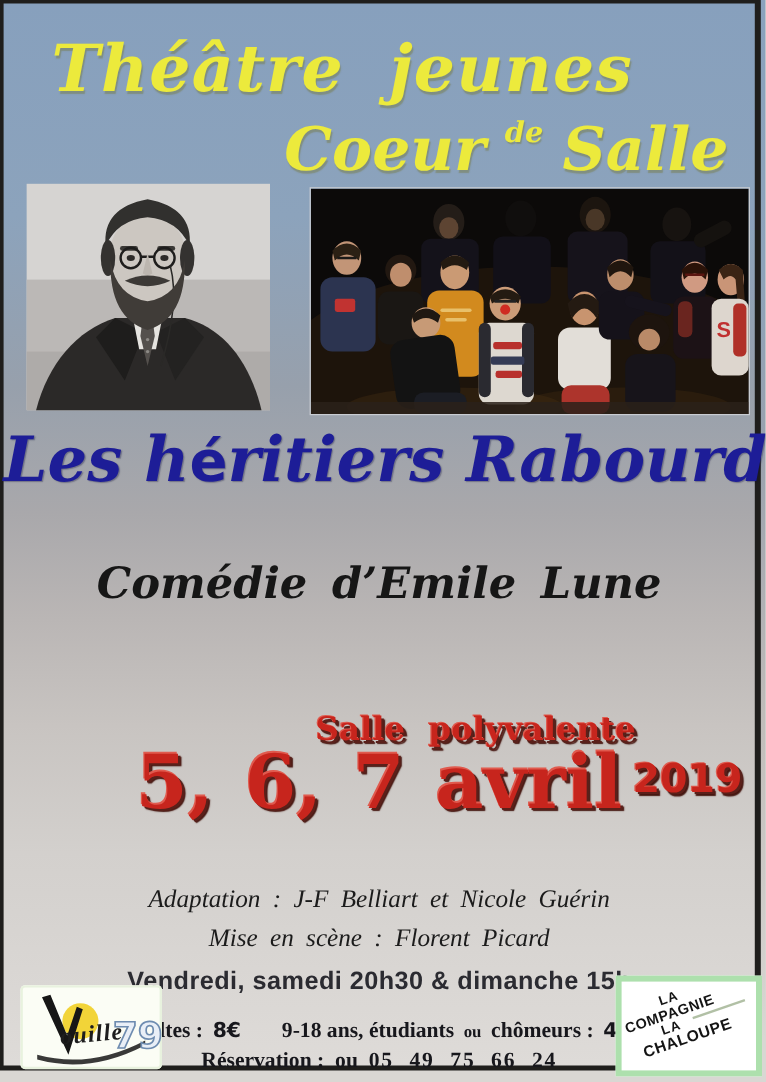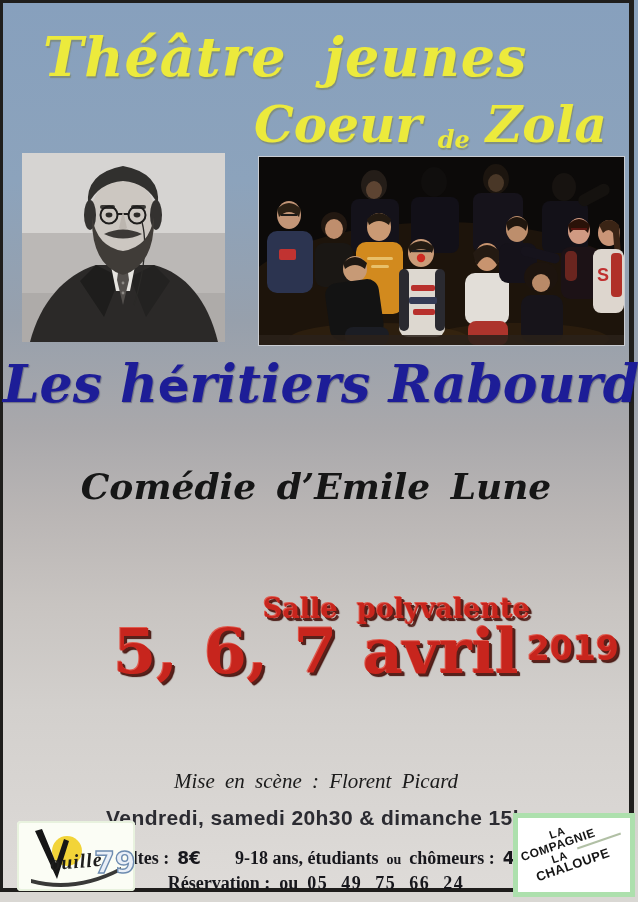--- a/index.html
+++ b/index.html
@@ -8,21 +8,21 @@
     background:linear-gradient(180deg,#8aa2bd 0%,#8da3ba 25%,#9aa1ad 42%,#c0bcb9 66%,#d9d7d3 96%);}
   .poster{position:absolute;left:0;top:0;width:634px;height:892px;box-sizing:border-box;
     border:3px solid #1f1e1c;border-right-width:5px;border-bottom-width:4px;
     background:linear-gradient(180deg,#87a0bd 0%,#8ca3bc 20%,#97a0ac 36%,#a9a8ab 48%,#bab6b5 58%,#c8c4c1 68%,#d3d0cd 80%,#dedbd8 100%);}
   .abs{position:absolute;}
   .centered{left:0;right:0;text-align:center;}
   
   .head1{left:40px;top:22px;font:italic 700 54px "DejaVu Serif",serif;color:#ecea3c;
     word-spacing:18px;letter-spacing:1px;text-shadow:1px 2px 1px rgba(110,105,20,.35);white-space:nowrap;}
   .head2{right:22px;top:92px;font:italic 700 50px "DejaVu Serif",serif;color:#ecea3c;
-    text-shadow:1px 2px 1px rgba(110,105,20,.35);white-space:nowrap;display:flex;align-items:flex-end;gap:16px;}
+    text-shadow:1px 2px 1px rgba(110,105,20,.35);white-space:nowrap;display:flex;align-items:flex-start;gap:16px;}
   .head2 .small-de{font-size:24px;}
   
   .photo-zola{left:19px;top:150px;width:203px;height:189px;}
   .photo-troupe{left:256px;top:154px;width:365px;height:188px;outline:1px solid #c9ccd2;}
   
   .show-title{top:350px;font:italic 700 52px "DejaVu Serif",serif;color:#1d1d97;
     text-shadow:1px 1px 1px rgba(15,15,60,.35);white-space:nowrap;}
   .show-title .accent-e{font-family:"DejaVu Sans",sans-serif;font-style:normal;font-weight:600;font-size:.9em;}
   .show-sub{top:462px;font:italic 700 36px "DejaVu Serif",serif;color:#161616;word-spacing:8px;}
   
@@ -62,21 +62,21 @@
 </head>
 <body>
 
 <div class="canvas">
   <div class="poster">
 
     <div class="abs head1">Théâtre jeunes</div>
     <div class="abs head2">
       <span>Coeur</span>
       <span class="small-de">de</span>
-      <span>Zola</span>
+      <span>Salle</span>
     </div>
 
     <svg class="abs photo-zola" viewBox="0 0 203 189">
       <rect width="203" height="189" fill="#d6d4d2"></rect>
       <rect y="80" width="203" height="109" fill="#bbb8b6"></rect>
       <rect y="140" width="203" height="49" fill="#aeaba9"></rect>
 
       <path d="M8 189 C18 150 42 122 74 112 L132 112 C164 120 186 148 196 189 Z" fill="#2b2928"></path>
       <path d="M74 112 L98 124 L82 164 L58 128 Z" fill="#1e1d1c"></path>
       <path d="M132 112 L108 124 L124 164 L148 128 Z" fill="#232221"></path>
@@ -188,20 +188,21 @@
 
     <div class="abs centered show-title">
       <span>Les h</span><span class="accent-e">é</span><span>ritiers Rabourdin</span>
     </div>
     <div class="abs centered show-sub">Comédie d’Emile Lune</div>
 
     <div class="abs venue red3d">Salle polyvalente</div>
     <div class="abs year red3d">2019</div>
     <div class="abs centered dates red3d">5, 6, 7 avril</div>
 
+    <div class="abs centered credit credit1">Adaptation : J-F Belliart et Nicole Guérin</div>
     <div class="abs centered credit credit2">Mise en scène : Florent Picard</div>
 
     <div class="abs centered schedule">Vendredi, samedi 20h30 &amp; dimanche 15h</div>
 
     <div class="abs centered priceline">
       <span>Adultes :</span>
       <span class="num gap-r">8€</span>
       <span>9-18 ans, étudiants</span>
       <span class="ou">ou</span>
       <span>chômeurs :</span>

